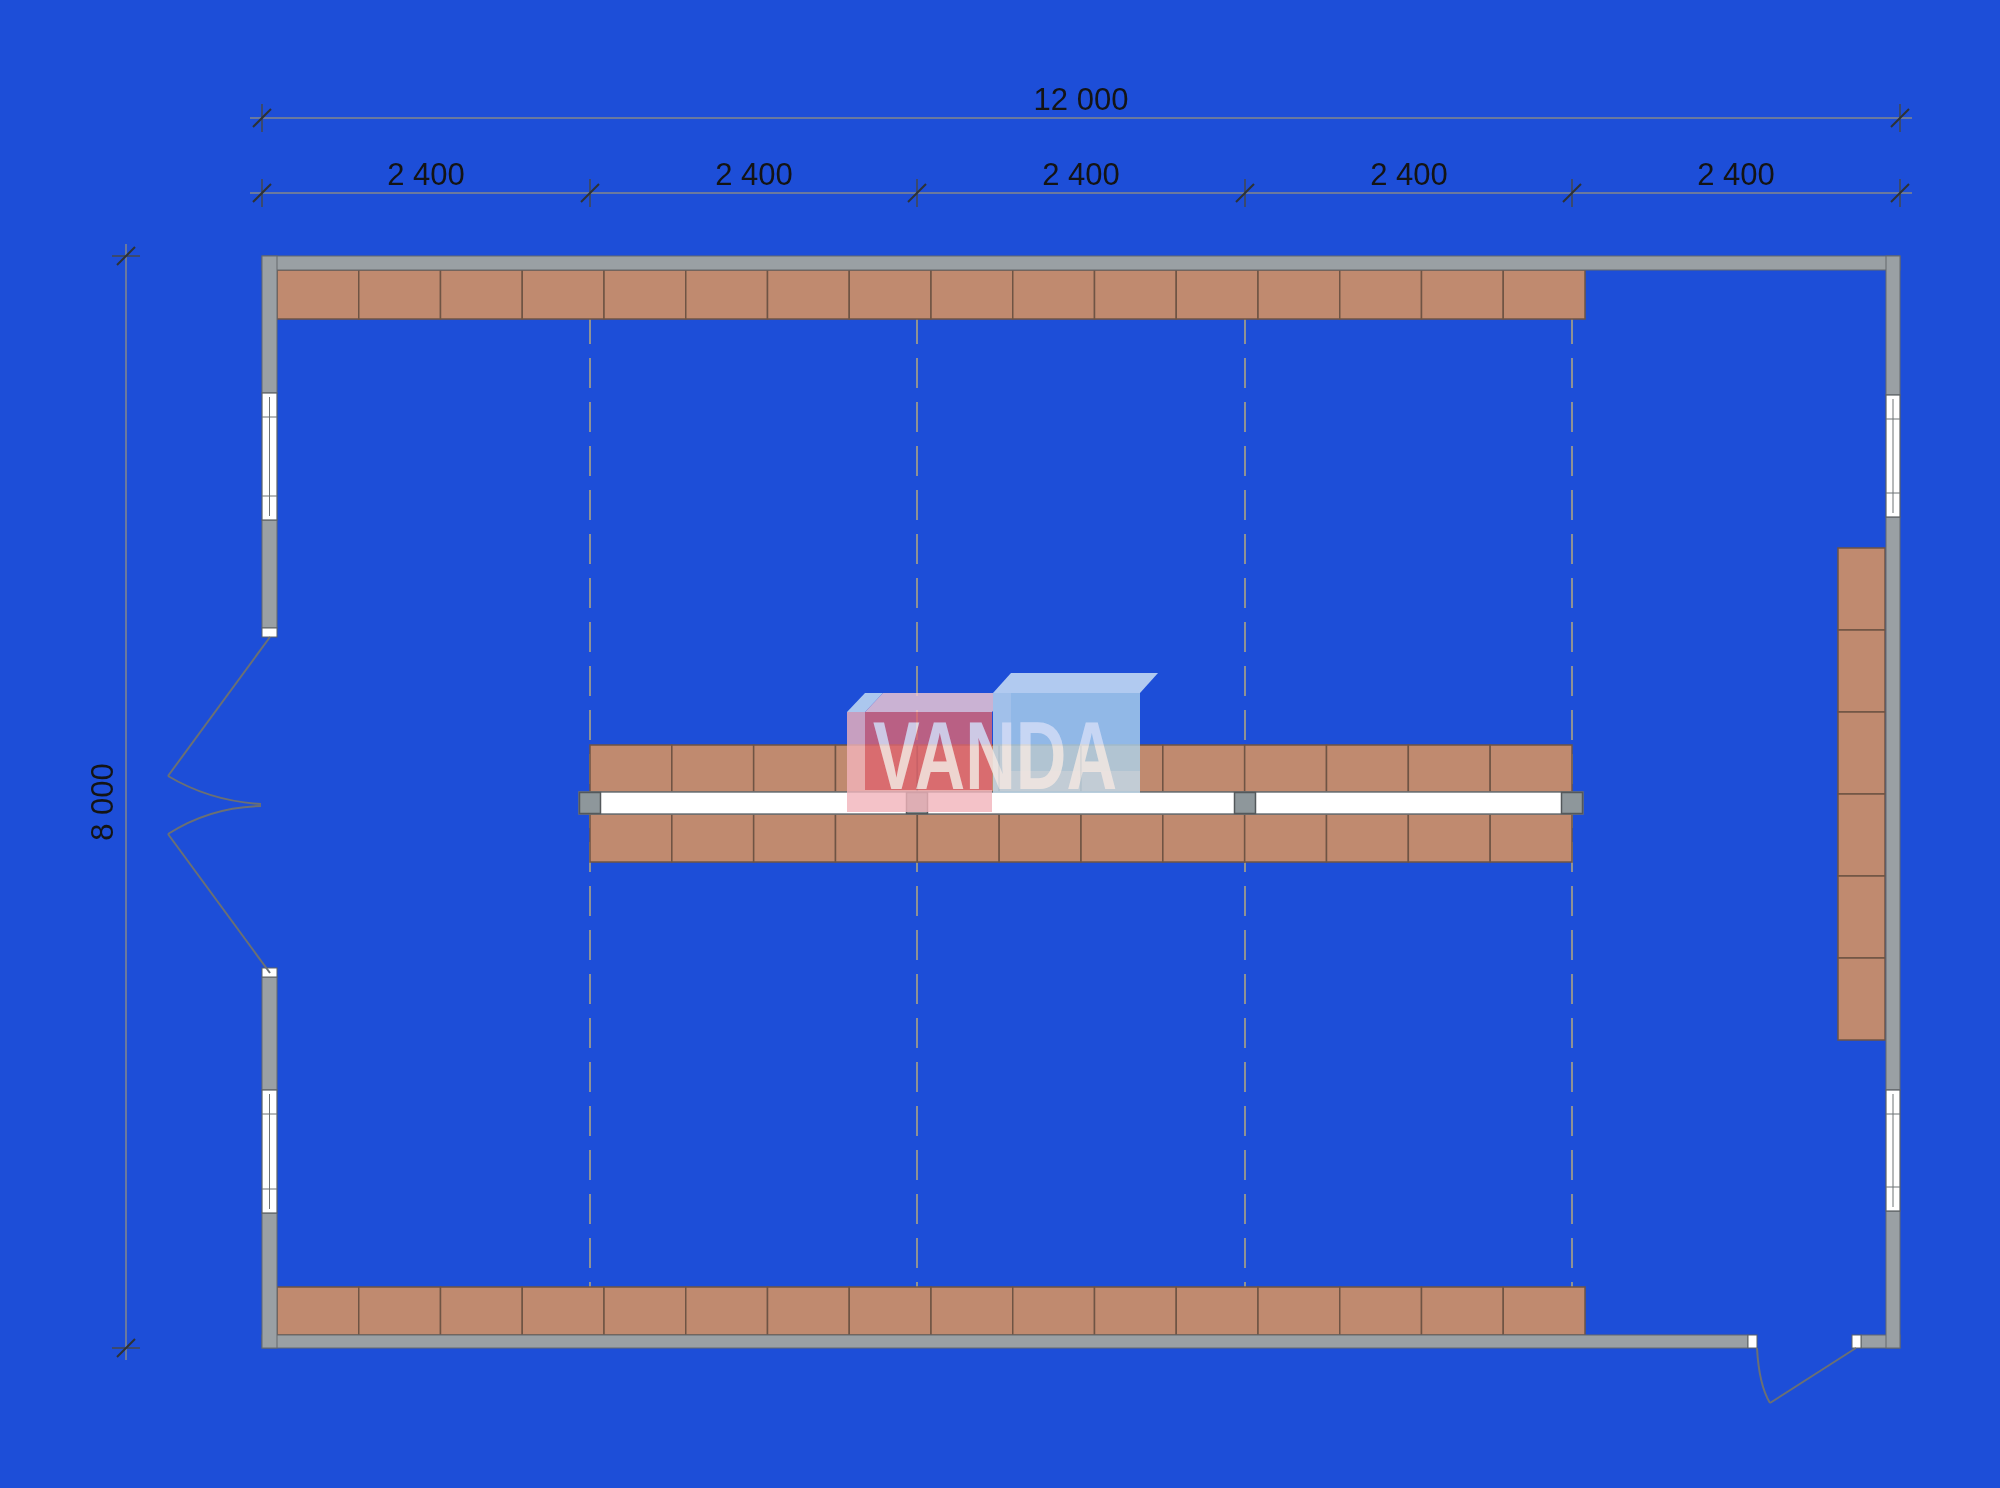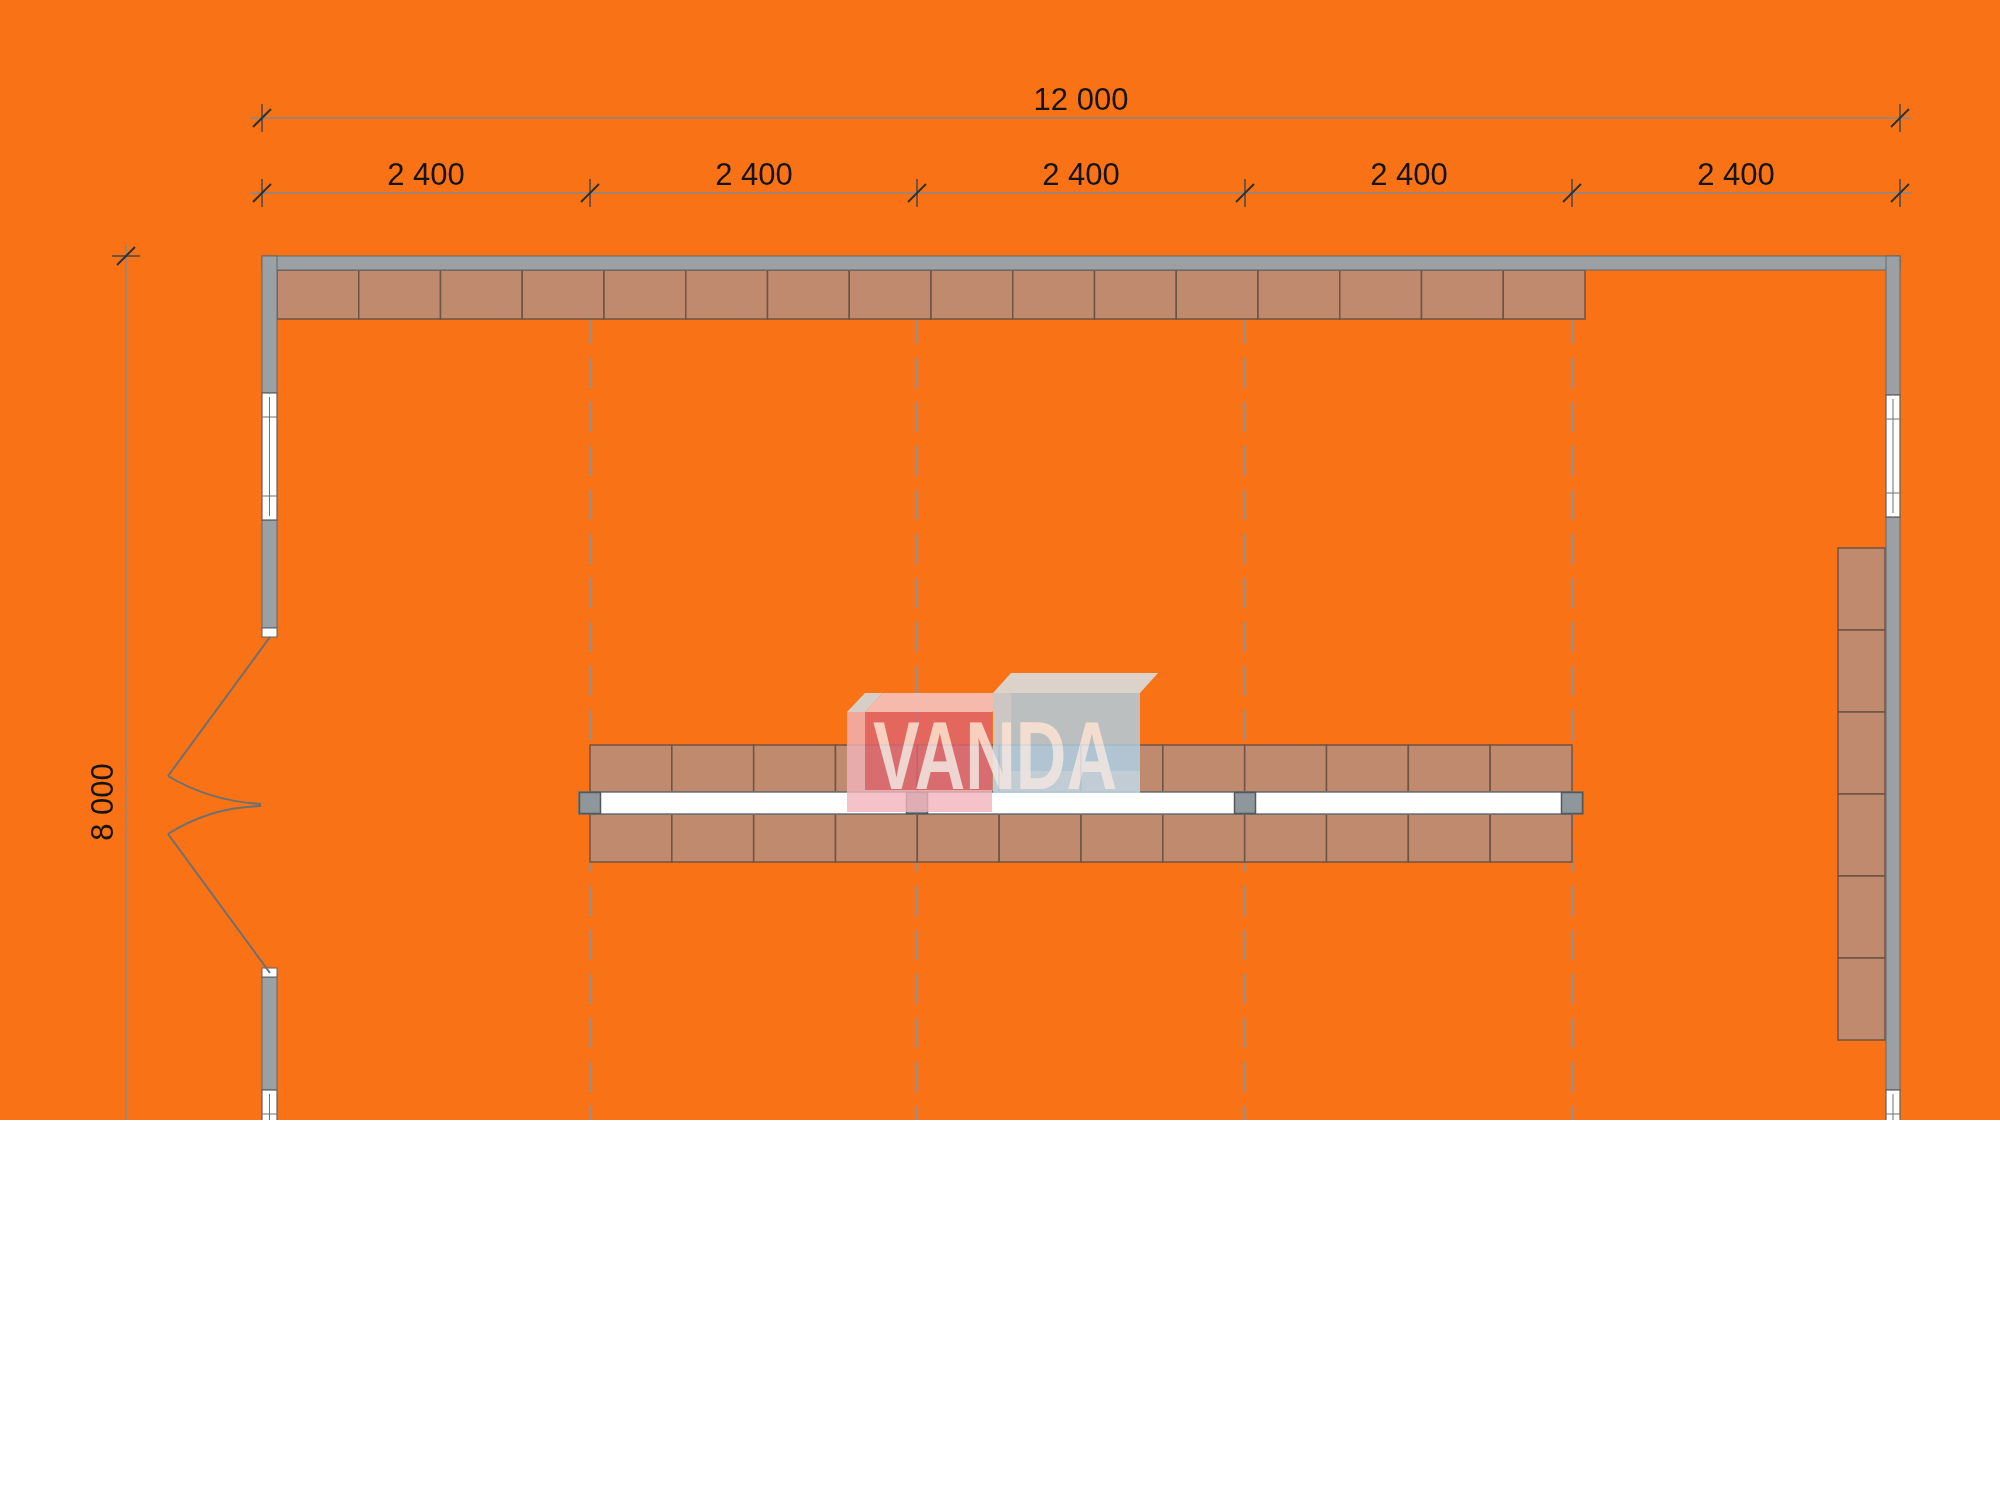--- a/index.html
+++ b/index.html
@@ -2,21 +2,21 @@
 <html style="--c-wall: #9aa0a4; --c-wall_stroke: #65696c; --c-shelf: #c08a6f; --c-shelf_stroke: #6f5444; --c-column: #8e979b; --c-dash: #8f9294; --c-dim_line: #84888b; --c-dim_text: #141414; --c-door_line: #6b7073; --wm-red: #e06570; --wm-red-light: #f2b4bb; --wm-red-top: #f6ccd3; --wm-blue: #aed3eb; --wm-blue-light: #c3ddef; --wm-blue-top: #d7eaf7; --wm-text: #ffffff;"><head>
 <meta charset="utf-8">
 <style>
   :root{
     --c-wall:#9aa0a4; --c-wall_stroke:#65696c; --c-shelf:#c08a6f; --c-shelf_stroke:#6f5444;
     --c-column:#8e979b; --c-dash:#8f9294; --c-dim_line:#84888b; --c-dim_text:#141414; --c-door_line:#6b7073;
     --wm-red:#e06570; --wm-red-light:#f2b4bb; --wm-red-top:#f6ccd3;
     --wm-blue:#aed3eb; --wm-blue-light:#c3ddef; --wm-blue-top:#d7eaf7; --wm-text:#ffffff;
   }
   html,body{margin:0;padding:0;background:#ffffff;}
-  .stage{width:2000px;height:1120px;background:#f97316;position:relative;overflow:hidden;}
+  .stage{width:2000px;height:1488px;background:#1d4ed8;position:relative;overflow:hidden;}
   svg{display:block;}
   svg text{font-family:"Liberation Sans",sans-serif;fill:var(--c-dim_text);font-size:31px;}
   .dimline{stroke:var(--c-dim_line);stroke-width:1.5;fill:none;}
   .tick{stroke:#45494c;stroke-width:1.5;}
   .slash{stroke:#2e3234;stroke-width:2;}
   .dash{stroke:var(--c-dash);stroke-width:2;stroke-dasharray:30 14;fill:none;}
   .wall{fill:var(--c-wall);stroke:var(--c-wall_stroke);stroke-width:1;}
   .window{fill:#ffffff;stroke:#5d6265;stroke-width:1.2;}
   .winline{stroke:#6d7275;stroke-width:1;fill:none;}
   .jamb{fill:#ffffff;stroke:#5d6265;stroke-width:1;}

